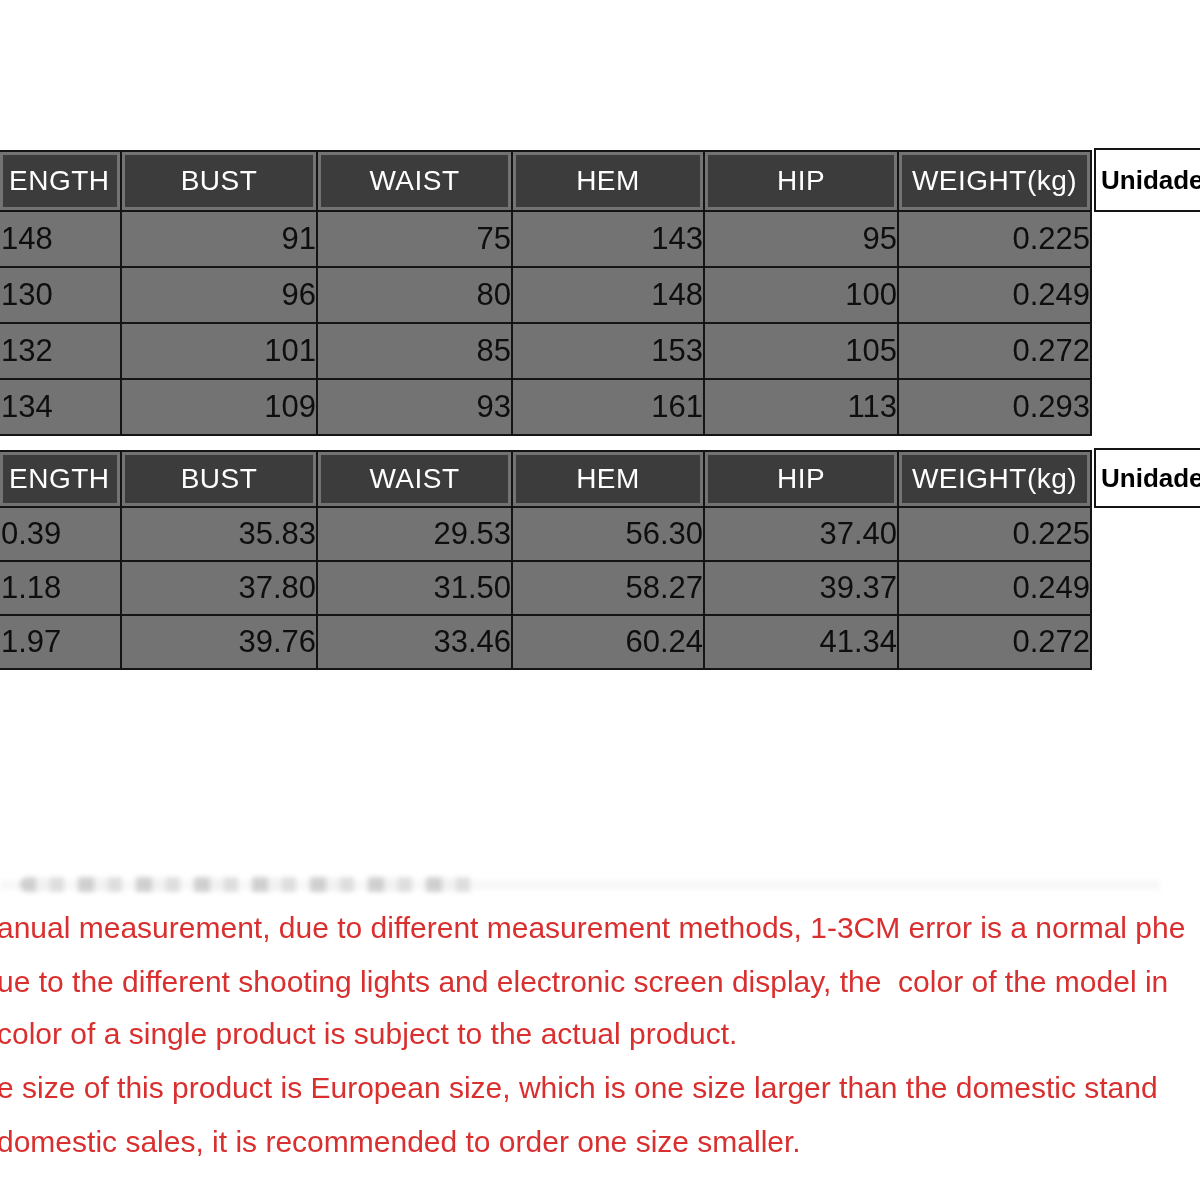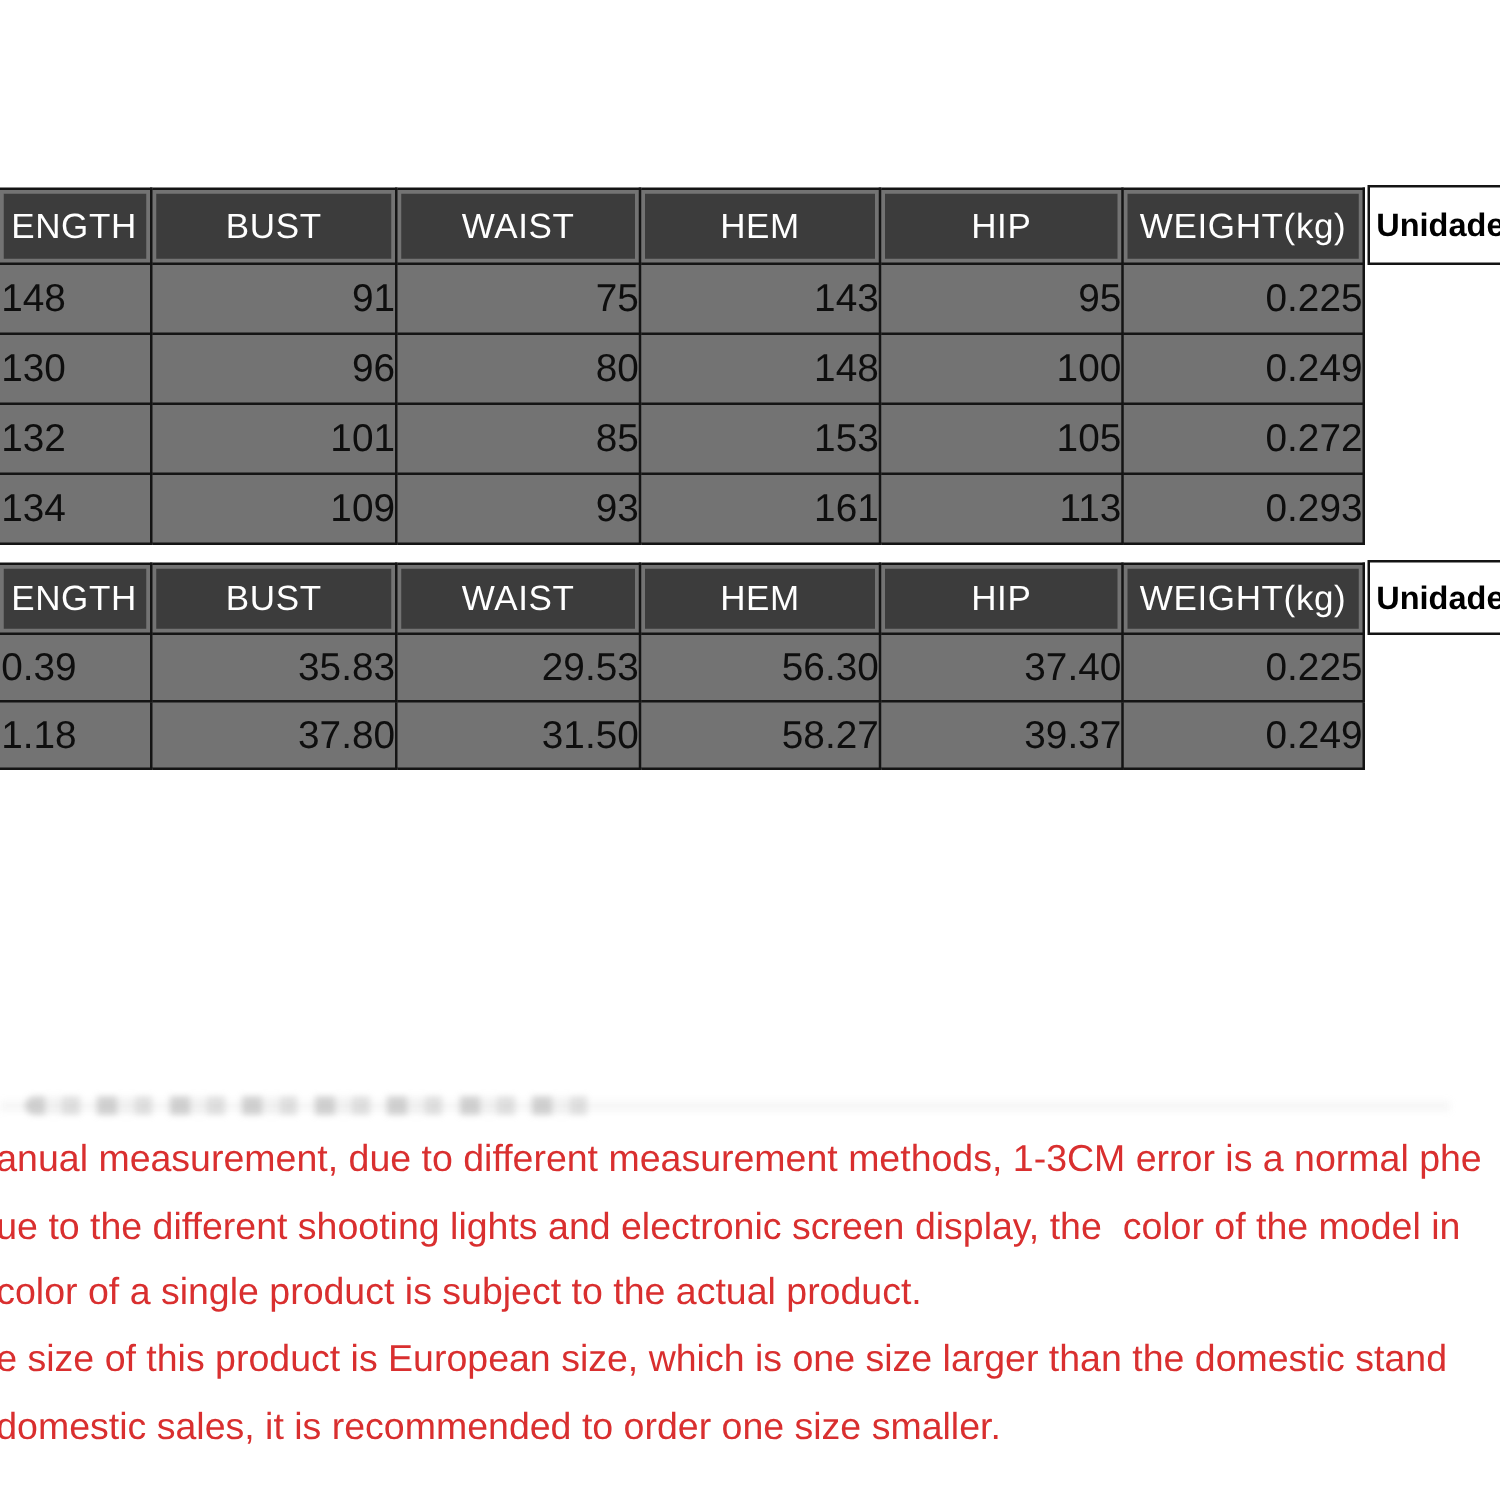--- a/index.html
+++ b/index.html
@@ -161,20 +161,28 @@
         <td class="dcell">0.225</td>
       </tr>
       <tr>
         <td class="dcell left">1.18</td>
         <td class="dcell">37.80</td>
         <td class="dcell">31.50</td>
         <td class="dcell">58.27</td>
         <td class="dcell">39.37</td>
         <td class="dcell">0.249</td>
       </tr>
+      <tr>
+        <td class="dcell left">1.97</td>
+        <td class="dcell">39.76</td>
+        <td class="dcell">33.46</td>
+        <td class="dcell">60.24</td>
+        <td class="dcell">41.34</td>
+        <td class="dcell">0.272</td>
+      </tr>
     </tbody>
       </table>
   </div>
   <div class="unit-box u2">
     <span>Unidade</span>
   </div>
 
   <div class="watermark-smear"></div>
   <div class="watermark"></div>
 

